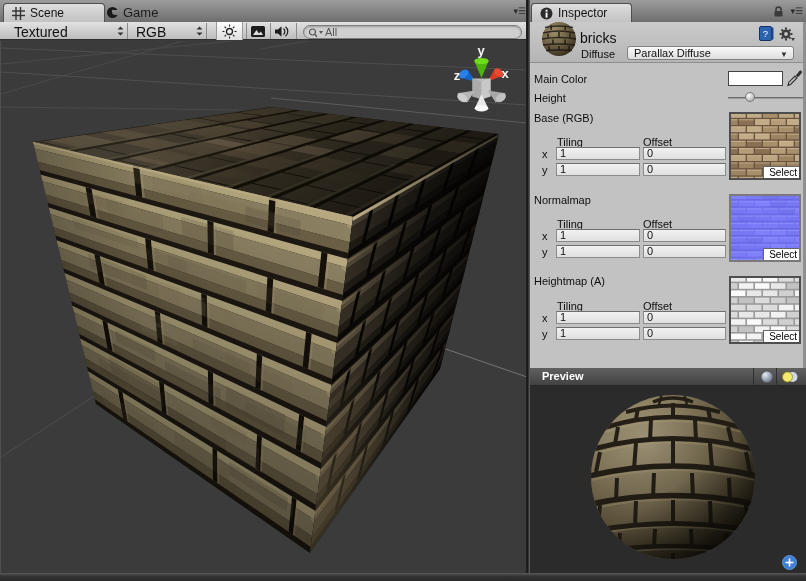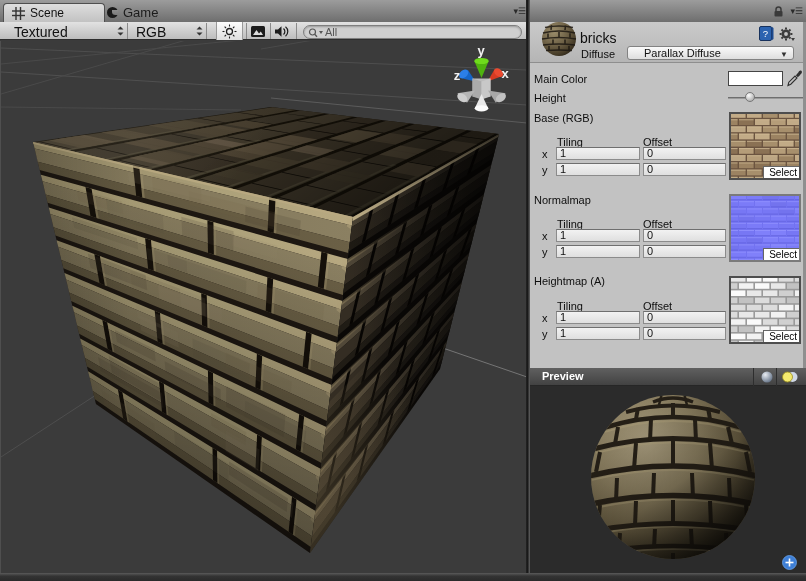--- a/index.html
+++ b/index.html
@@ -479,20 +479,25 @@
         <text x="456" y="80" fill="#f2f2f2" font-size="13" font-weight="bold" text-anchor="middle" font-family="Liberation Sans">z</text>
       </g>
     </svg>
   </div>
 </div>
 
 <div class="abs" id="divider"></div>
 
 <div class="abs" id="inspector">
   <div id="insptabstrip">
+    <div class="tab" id="insptab"><svg class="tabicon" viewBox="0 0 13 13">
+          <circle cx="6.5" cy="6.5" r="6" fill="#2b2b2b"></circle>
+          <rect x="5.6" y="2.7" width="1.9" height="2" fill="#fff"></rect>
+          <rect x="5.6" y="5.6" width="1.9" height="5" fill="#fff"></rect>
+        </svg>Inspector</div>
     <svg class="abs" style="left:243px;top:6px" width="11" height="11" viewBox="0 0 11 11">
         <rect x="1.5" y="5" width="8" height="5.5" rx="1" fill="#3a3a3a"></rect>
         <path d="M3 5 V3.4 a2.5 2.5 0 0 1 5 0 V5" fill="none" stroke="#3a3a3a" stroke-width="1.5"></path>
       </svg>
     <div style="position:absolute;right:5px;top:6px;color:#2a2a2a;font-size:9px">▾<span style="letter-spacing:-2px">☰</span></div>
   </div>
   <div id="insphead">
     <svg class="abs" style="left:11px;top:-1px" width="36" height="36" viewBox="0 0 36 36">
       <defs>
         <radialGradient id="matball" cx="0.35" cy="0.28" r="0.9">
@@ -516,21 +521,21 @@
           <line x1="29" y1="16.8" x2="29" y2="12.3"></line>
           <line x1="12" y1="23" x2="12" y2="18.4"></line>
           <line x1="24" y1="23" x2="24" y2="18.4"></line>
           <line x1="8" y1="29" x2="8" y2="25"></line>
           <line x1="18" y1="29.3" x2="18" y2="25"></line>
           <line x1="28" y1="29" x2="28" y2="25"></line>
       </g>
     </svg>
     <span class="lbl" style="left:50px;top:8px;font-size:14px">bricks</span>
     <span class="lbl" style="left:51px;top:26px">Diffuse</span>
-    <div class="abs" style="left:97px;top:24px;width:167px;height:14px;border:1px solid #828282;border-radius:3px;background:linear-gradient(#fafafa,#dedede);font-size:11px;color:#111;line-height:13px;padding-left:16px">Parallax Diffuse<span style="position:absolute;right:5px;top:1px;font-size:8px;color:#333">▼</span></div>
+    <div class="abs" style="left:97px;top:24px;width:167px;height:14px;border:1px solid #828282;border-radius:3px;background:linear-gradient(#fafafa,#dedede);font-size:11px;color:#111;line-height:13px;padding-left:6px">Parallax Diffuse<span style="position:absolute;right:5px;top:1px;font-size:8px;color:#333">▼</span></div>
     <svg class="abs" style="left:229px;top:4px" width="15" height="15" viewBox="0 0 15 15">
         <rect x="0.5" y="0.5" width="12" height="14" rx="1.5" fill="#2c63b0" stroke="#17315c"></rect>
         <path d="M12.5 0.5 l2 1.5 v11 l-2 1.5 Z" fill="#1c4a8f"></path>
         <text x="6.3" y="11" font-size="9.5" fill="#fff" text-anchor="middle" font-family="Liberation Sans">?</text>
       </svg>
     <svg class="abs" style="left:249px;top:5px" width="16" height="14" viewBox="0 0 16 14">
         <g fill="#3c3c3c">
           <circle cx="7" cy="7" r="3.2" fill="none" stroke="#3c3c3c" stroke-width="2.6"></circle>
           <g stroke="#3c3c3c" stroke-width="2">
       <line x1="7" y1="0.6" x2="7" y2="2.6"></line>

